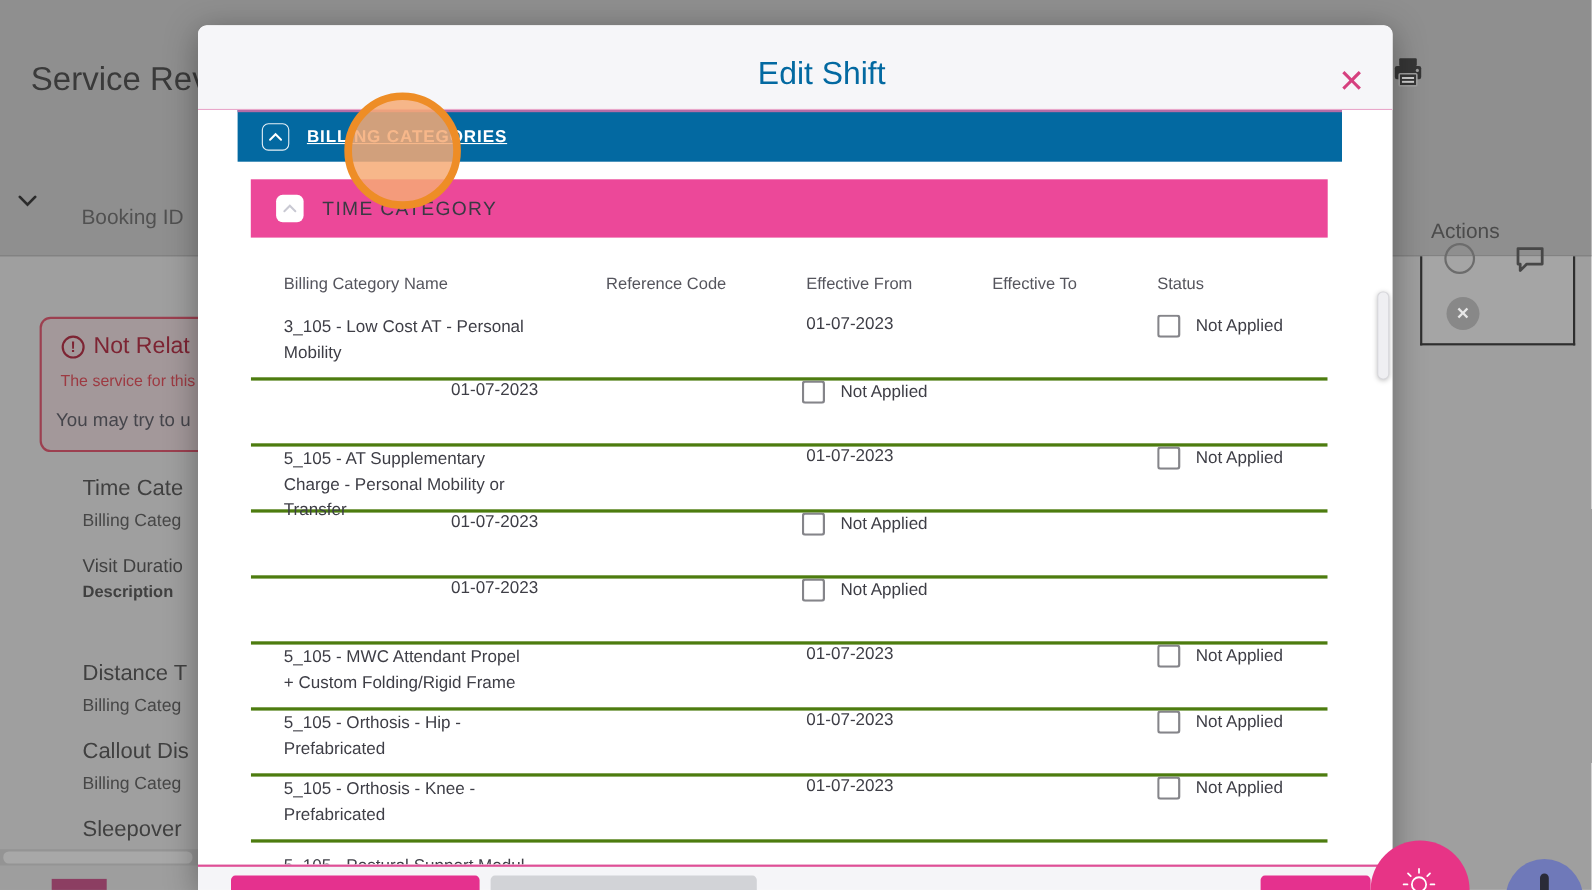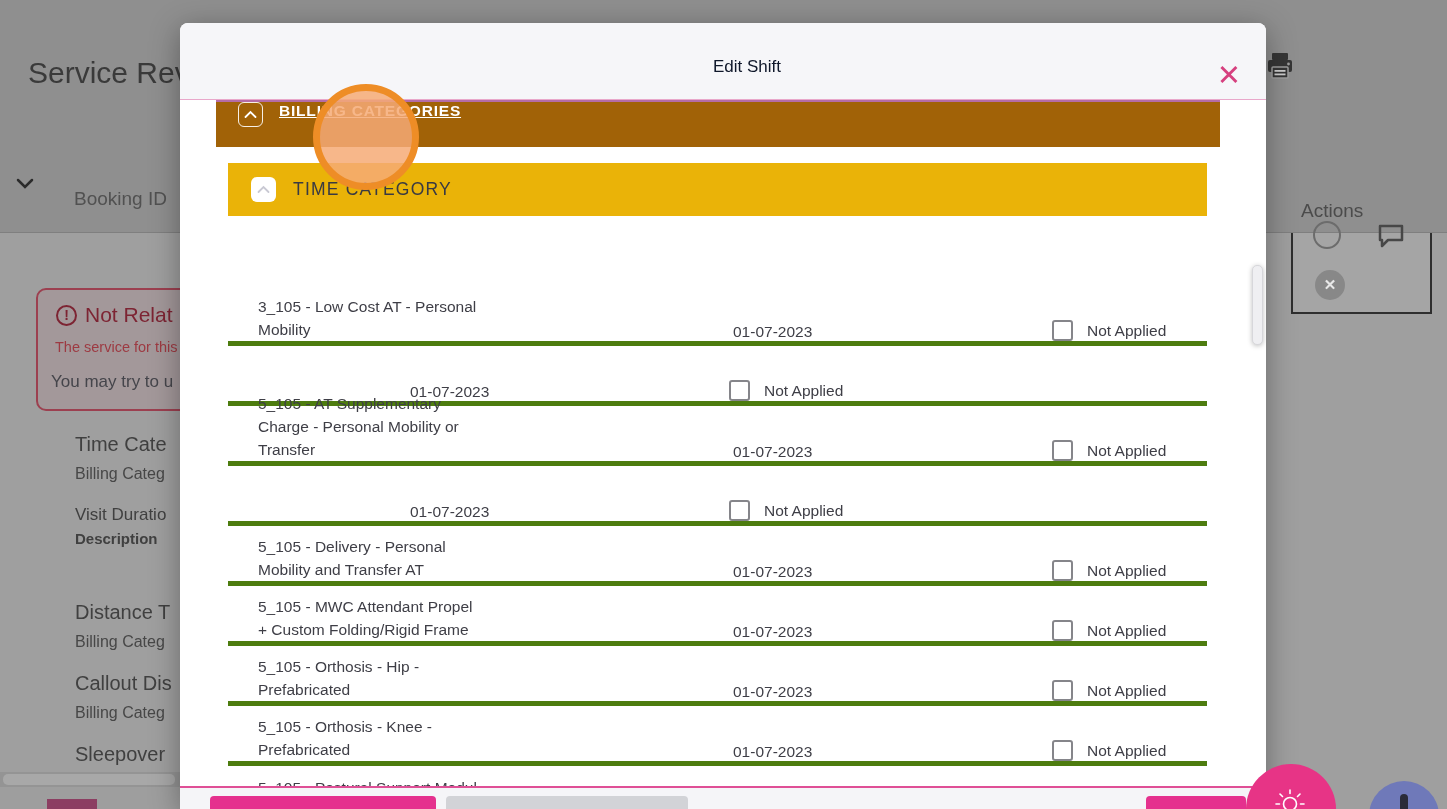--- a/index.html
+++ b/index.html
@@ -37,38 +37,38 @@
   .bg-hscroll { position:absolute; left:0; top:772px; width:180px; height:15px; background:#949494; }
   .bg-hthumb { position:absolute; left:3px; top:2px; width:172px; height:11px; background:#a8a8a8; border-radius:5px; }
   .bg-bottom { position:absolute; left:0; top:787px; width:180px; height:22px; background:#9e9e9e; }
   .bg-maroon { position:absolute; left:47px; top:799px; width:50px; height:10px; background:#8c3e62; }
 
   
   .modal { position:absolute; left:180px; top:23px; width:1086px; height:786px; background:#ffffff;
            border-radius:8px 8px 0 0; box-shadow:0 6px 30px rgba(0,0,0,.35); z-index:10; overflow:hidden; }
   .m-header { position:absolute; left:0; top:0; width:100%; height:77px; background:#f6f6f9; border-bottom:1px solid #e9a8cb;
               display:flex; justify-content:center; align-items:center; padding-top:12px; }
-  .m-title { font-size:17px; color:#0f172a; font-weight:500;margin-left:48px; }
+  .m-title { font-size:29px; color:#0369a1; font-weight:500;margin-left:48px; }
   .m-close { position:absolute; right:25px; top:38px; font-size:29px; color:#d6407f; line-height:1; cursor:pointer; font-weight:400; }
 
-  .sec-billing { position:absolute; left:36px; top:77px; width:1004px; height:47px; background:#a16207; border-top:2px solid #b56ca6;
-                 display:flex; align-items:flex-start; }
+  .sec-billing { position:absolute; left:36px; top:77px; width:1004px; height:47px; background:#0369a1; border-top:2px solid #b56ca6;
+                 display:flex; align-items:center; }
   .sec-billing .chev { margin-left:22px; width:25px; height:25px; border:1.5px solid rgba(255,255,255,.9); border-radius:6px;
                  display:flex; align-items:center; justify-content:center; }
   .sec-billing .lbl { margin-left:16px; color:#ffffff; font-size:15.5px; font-weight:600; letter-spacing:.8px; text-decoration:underline; }
 
-  .sec-time { position:absolute; left:48px; top:140px; width:979px; height:53px; background:#eab308; display:flex; align-items:center; }
+  .sec-time { position:absolute; left:48px; top:140px; width:979px; height:53px; background:#ec4899; display:flex; align-items:center; }
   .sec-time .chev { margin-left:23px; width:25px; height:25px; background:#ffffff; border-radius:6px;
                  display:flex; align-items:center; justify-content:center; }
   .sec-time .lbl { margin-left:17px; color:#393a43; font-size:17.5px; font-weight:500; letter-spacing:1.2px; }
 
   .thead { position:absolute; left:48px; top:207px; width:979px; height:56px; display:flex; align-items:center;
            color:#55555d; font-size:15px; }
   .rows { position:absolute; left:48px; top:263px; width:979px; height:500px; overflow:hidden; }
-  .trow { height:60px; display:flex; align-items:flex-end; border-bottom:5px solid #4d7c0f; font-size:15.5px; color:#3e3e46; }
+  .trow { height:60px; display:flex; align-items:flex-start; border-bottom:3px solid #4d7c0f; font-size:15.5px; color:#3e3e46; }
   .trow:last-child { border-bottom:none; }
   .trow.partial { align-items:flex-start; }
   .trow.partial .c-name { padding-top:10px; }
   .c-name { flex:0 0 323px; padding-left:30px; padding-right:70px; line-height:23px; }
   .c-ref  { flex:0 0 182px; }
   .c-from { flex:0 0 169px; }
   .c-to   { flex:0 0 150px; }
   .c-status { flex:1 1 auto; display:flex; align-items:center; gap:14px; overflow:hidden; white-space:nowrap; }
   .cb { width:21px; height:21px; border:2px solid #85858a; border-radius:3px; background:#fff; flex:0 0 auto; cursor:pointer; }
 
@@ -167,20 +167,27 @@
 
     <div class="sec-time">
       <span class="chev">
         <svg width="13" height="9" viewBox="0 0 13 9">
             <polyline points="1.5,7 6.5,2 11.5,7" fill="none" stroke="#c9c9d3" stroke-width="1.8" stroke-linecap="round"></polyline>
           </svg>
       </span>
       <span class="lbl">TIME CATEGORY</span>
     </div>
 
+    <div class="thead">
+      <span class="c-name">Billing Category Name</span>
+      <span class="c-ref">Reference Code</span>
+      <span class="c-from">Effective From</span>
+      <span class="c-to">Effective To</span>
+      <span class="c-status">Status</span>
+    </div>
 
     <div class="rows">
         <div class="trow">
     <div class="c-name">3_105 - Low Cost AT - Personal Mobility</div>
     <div class="c-ref"></div>
     <div class="c-from">01-07-2023</div>
     <div class="c-to"></div>
     <div class="c-status">
       <span class="cb"></span>
       <span>Not Applied</span>
@@ -208,21 +215,20 @@
         <div class="trow">
     <div class="c-ref"></div>
     <div class="c-from">01-07-2023</div>
     <div class="c-to"></div>
     <div class="c-status">
       <span class="cb"></span>
       <span>Not Applied</span>
     </div>
   </div>
         <div class="trow">
-    <div class="c-name">5_105 - Delivery - Personal Mobility and Transfer AT</div>
     <div class="c-ref"></div>
     <div class="c-from">01-07-2023</div>
     <div class="c-to"></div>
     <div class="c-status">
       <span class="cb"></span>
       <span>Not Applied</span>
     </div>
   </div>
         <div class="trow">
     <div class="c-name">5_105 - MWC Attendant Propel + Custom Folding/Rigid Frame</div>

